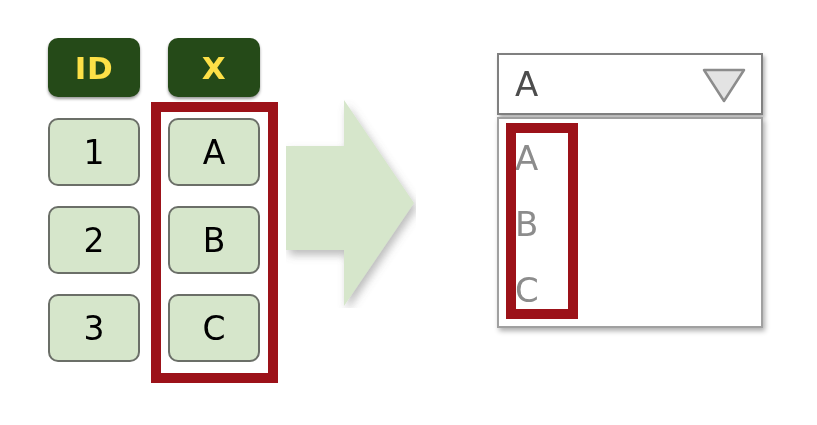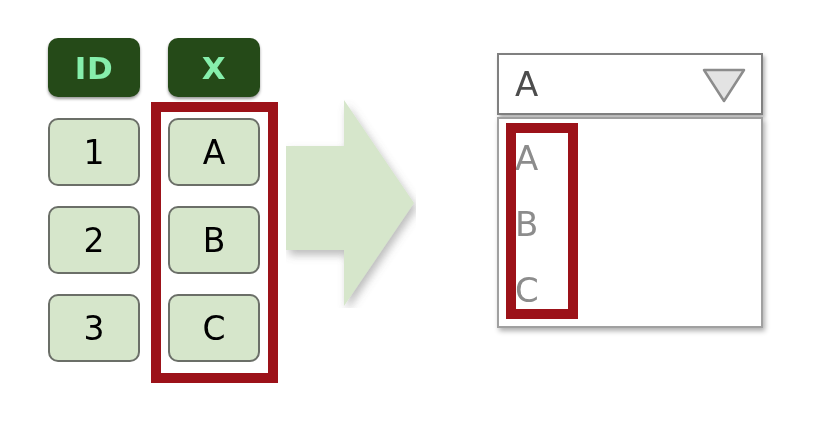--- a/index.html
+++ b/index.html
@@ -22,21 +22,21 @@
   .tbl-header {
     position: absolute;
     width: 92px;
     height: 59px;
     background: #254a18;
     border-radius: 10px;
     box-shadow: 0 2px 3px rgba(0,0,0,0.40);
     display: flex;
     align-items: center;
     justify-content: center;
-    color: #86efac;
+    color: #fde047;
     font-weight: bold;
     font-size: 31px;
     letter-spacing: 0.5px;
   }
   .tbl-cell {
     position: absolute;
     width: 92px;
     height: 68px;
     background: #d6e6cb;
     border: 2px solid #6b6f68;

